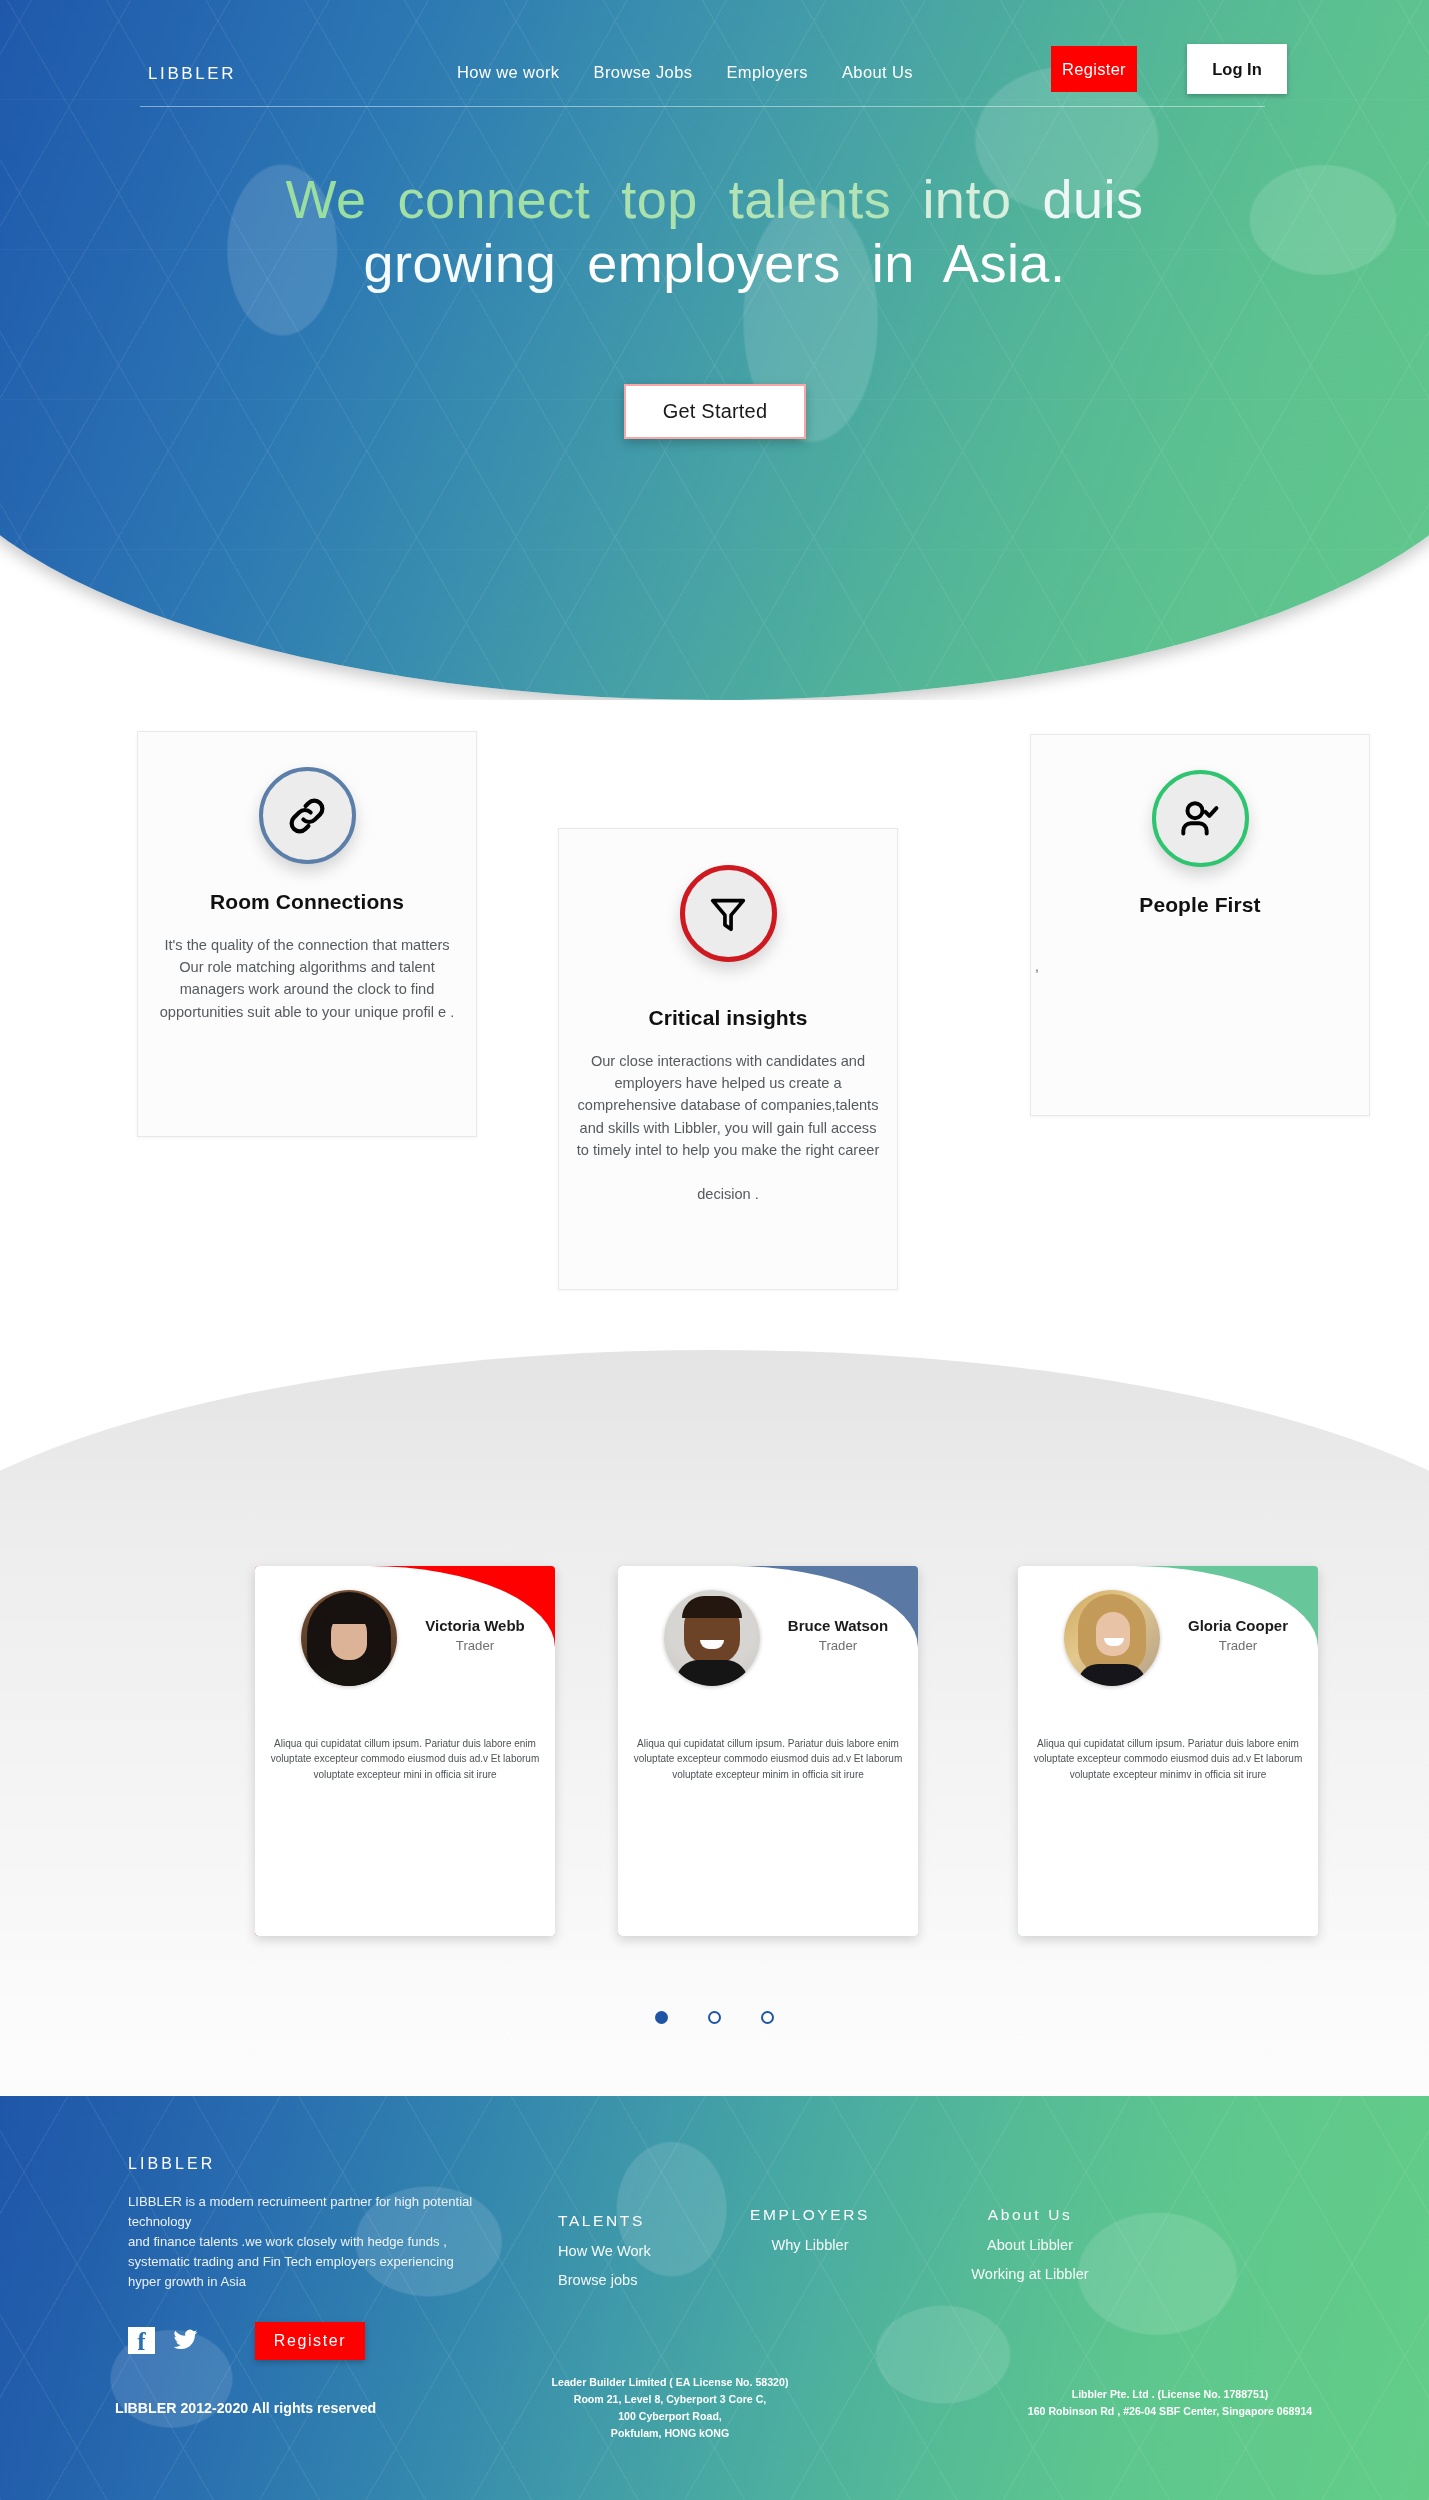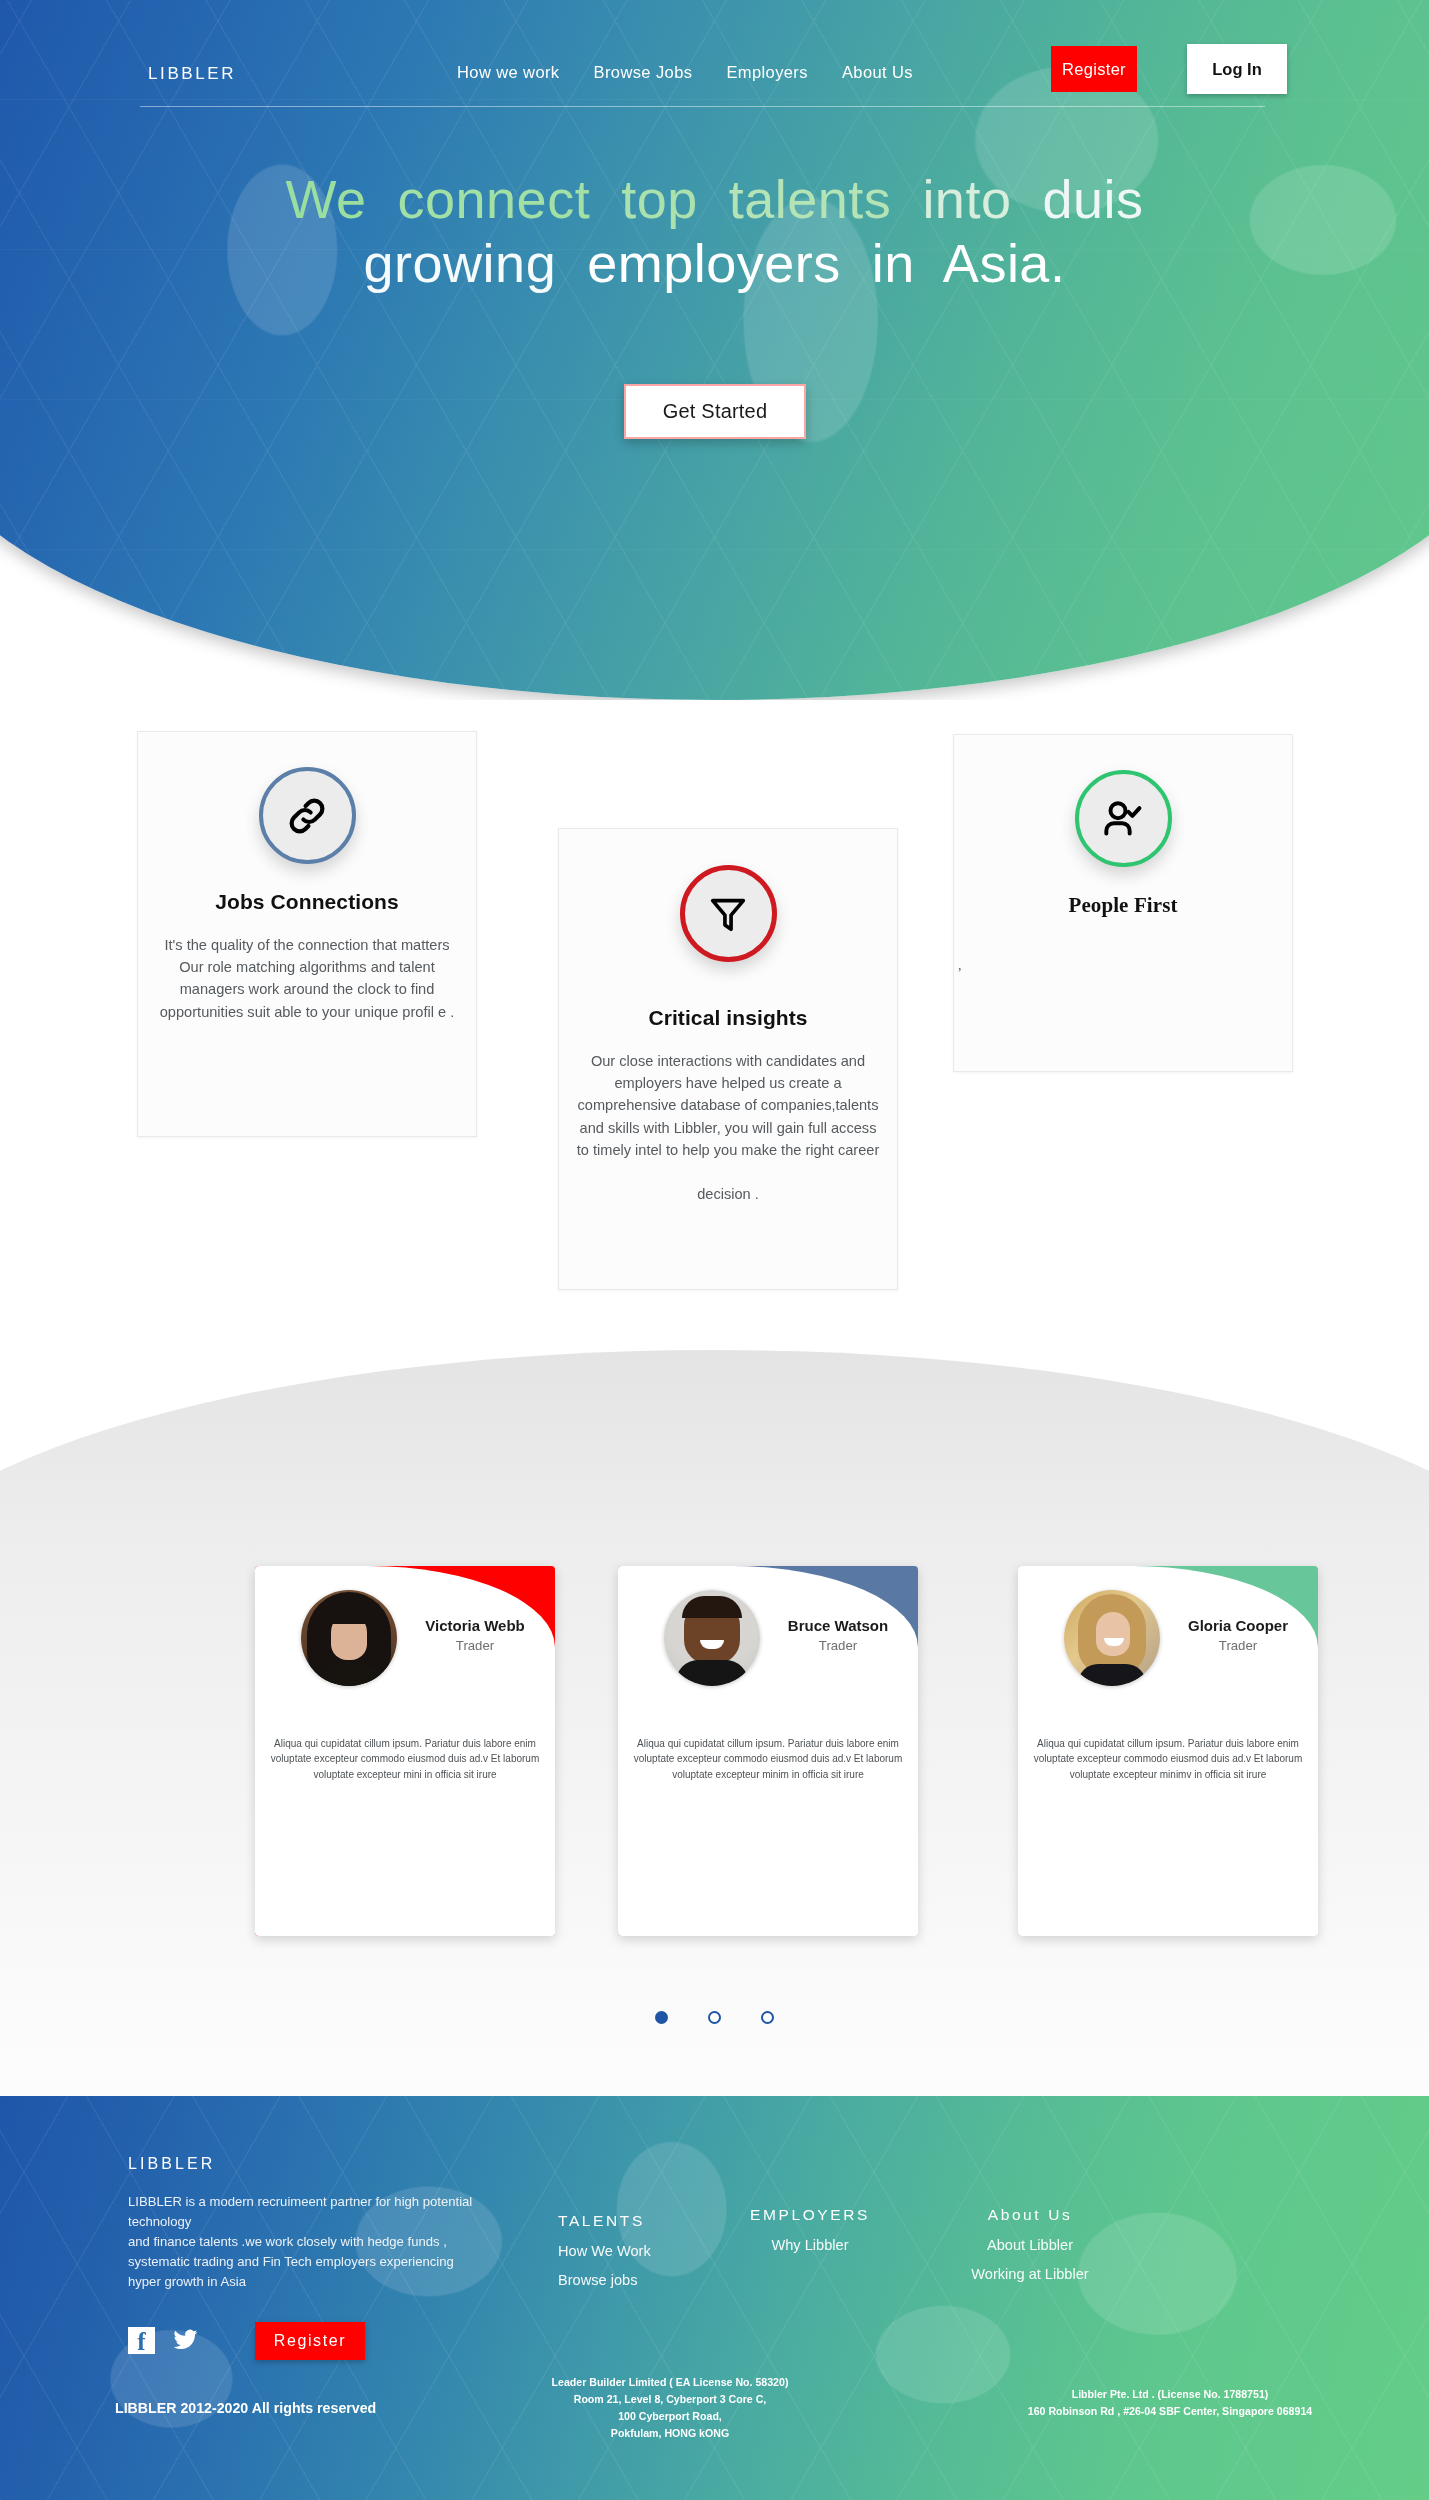--- a/index.html
+++ b/index.html
@@ -105,21 +105,21 @@
 
   
   .features { position: absolute; left: 0; top: 0; width: 1429px; height: 1400px; }
   .fcard {
     position: absolute; background: #fcfcfc;
     border: 1px solid #e9e9e9; box-shadow: 0 1px 3px rgba(0,0,0,.05);
     text-align: center;
   }
   #fcard-1 { left: 137px; top: 731px; width: 340px; height: 406px; }
   #fcard-2 { left: 558px; top: 828px; width: 340px; height: 462px; }
-  #fcard-3 { left: 953px; top: 734px; width: 340px; height: 338px; font-family: Liberation Serif, serif; }
+  #fcard-3 { left: 1030px; top: 734px; width: 340px; height: 382px; }
 
   .icon-circle {
     margin: 0 auto; border-radius: 50%; background: #ececec;
     display: flex; align-items: center; justify-content: center;
     box-shadow: 0 8px 16px rgba(0,0,0,.16);
   }
   #ic-1 { margin-top: 35px; width: 97px; height: 97px; border: 4px solid #5b7fa8; }
   #ic-2 { margin-top: 36px; width: 97px; height: 97px; border: 5px solid #cf1921; }
   #ic-3 { margin-top: 35px; width: 97px; height: 97px; border: 4px solid #2fc46f; }
 
@@ -323,21 +323,21 @@
 
   <section class="features">
 
     <div class="fcard" id="fcard-1">
       <div class="icon-circle" id="ic-1">
         <svg width="48" height="48" viewBox="0 0 24 24" fill="none" stroke="#000" stroke-width="2.1" stroke-linecap="round">
           <path d="M10.2 13.8a4 4 0 0 0 5.7 0l2.6-2.6a4 4 0 0 0-5.7-5.7l-1.5 1.5"></path>
           <path d="M13.8 10.2a4 4 0 0 0-5.7 0l-2.6 2.6a4 4 0 0 0 5.7 5.7l1.5-1.5"></path>
         </svg>
       </div>
-      <h3>Jobs Connections</h3>
+      <h3>Room Connections</h3>
       <p style="white-space: pre-line;">It's  the  quality of the  connection that  matters Our role matching algorithms and talent  managers work around the clock to find opportunities suit able to your unique  profil e .</p>
     </div>
 
     <div class="fcard" id="fcard-2">
       <div class="icon-circle" id="ic-2">
         <svg width="46" height="46" viewBox="0 0 24 24" fill="none" stroke="#000" stroke-width="1.9" stroke-linejoin="round" stroke-linecap="round">
           <path d="M4 5h16l-6.4 7.6V20l-3.2-2.2v-5.2z"></path>
         </svg>
       </div>
       <h3>Critical insights</h3>

